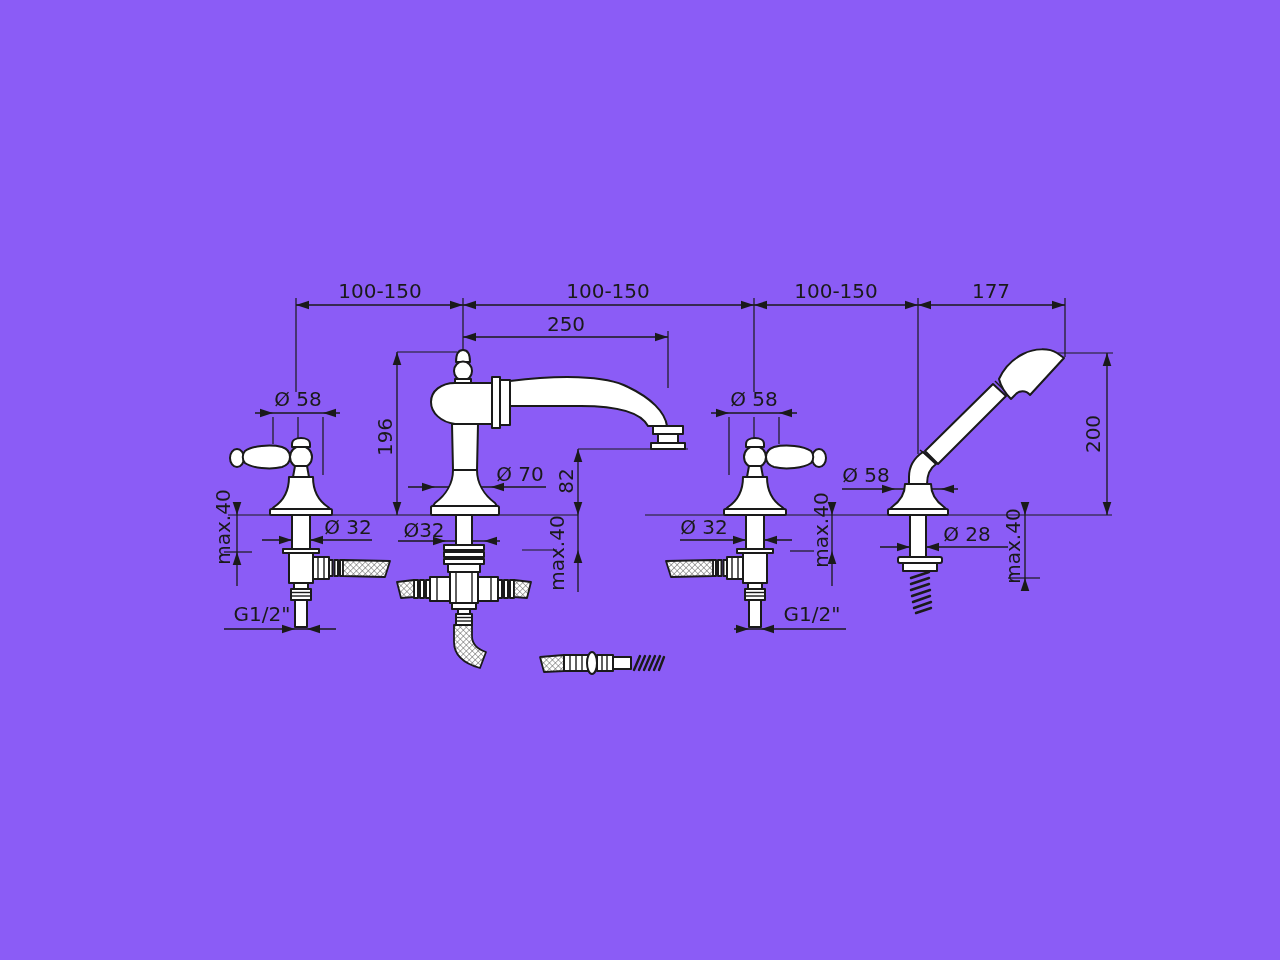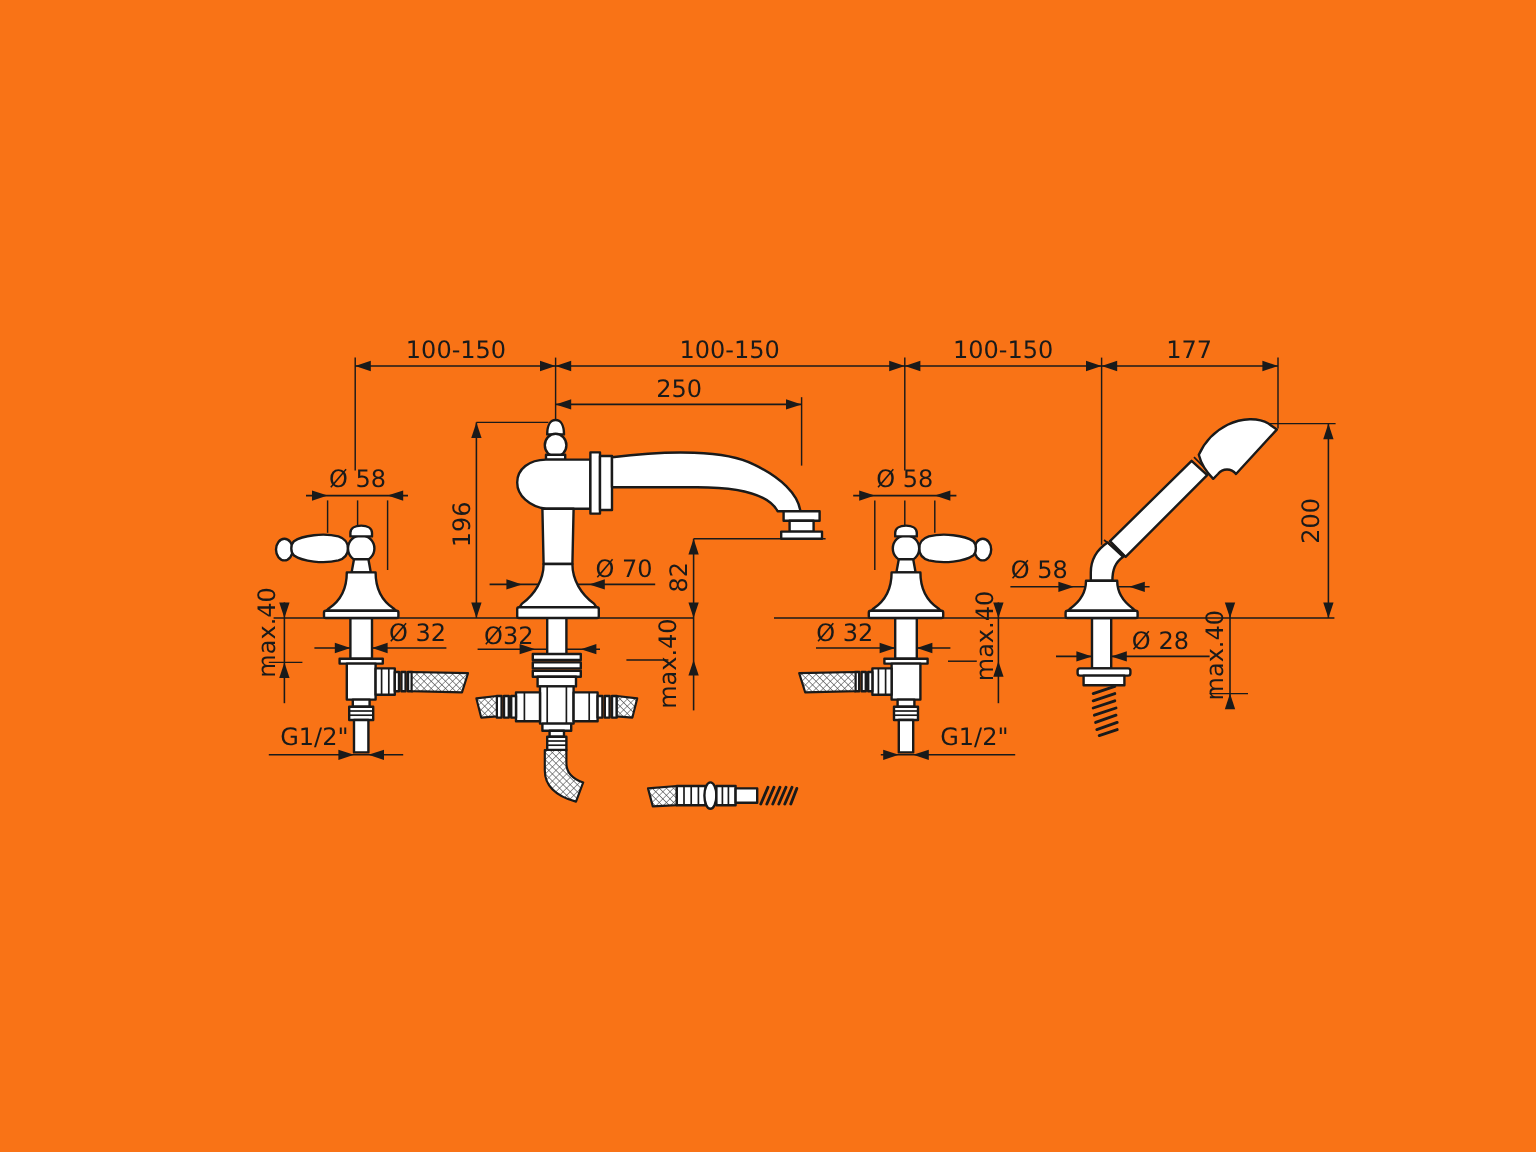--- a/index.html
+++ b/index.html
@@ -1,16 +1,16 @@
 <!DOCTYPE html>
 <html><head>
 <meta charset="utf-8">
 <style>
   html,body{margin:0;padding:0;background:#ffffff;}
-  .stage{width:1280px;height:960px;background:#f97316;position:relative;overflow:hidden;text-decoration:underline;}
+  .stage{width:1280px;height:960px;background:#8b5cf6;position:relative;overflow:hidden;text-decoration:underline;}
   svg{display:block;}
   text{font-family:"DejaVu Sans","Liberation Sans",sans-serif;font-size:20px;fill:#1a1a1a;}
   .dim{stroke:#1a1a1a;stroke-width:1.3;fill:none;}
   .ext{stroke:#1a1a1a;stroke-width:1.2;fill:none;}
   .part{stroke:#1a1a1a;stroke-width:2;fill:#ffffff;stroke-linejoin:round;}
   .thin{stroke:#1a1a1a;stroke-width:1.4;fill:none;}
   .hose{stroke:#1a1a1a;stroke-width:1.8;fill:url(#hatch);stroke-linejoin:round;}
   .arw{fill:#1a1a1a;}
   .coil{stroke:#1a1a1a;stroke-width:2.4;fill:none;stroke-linecap:round;}
 </style>

